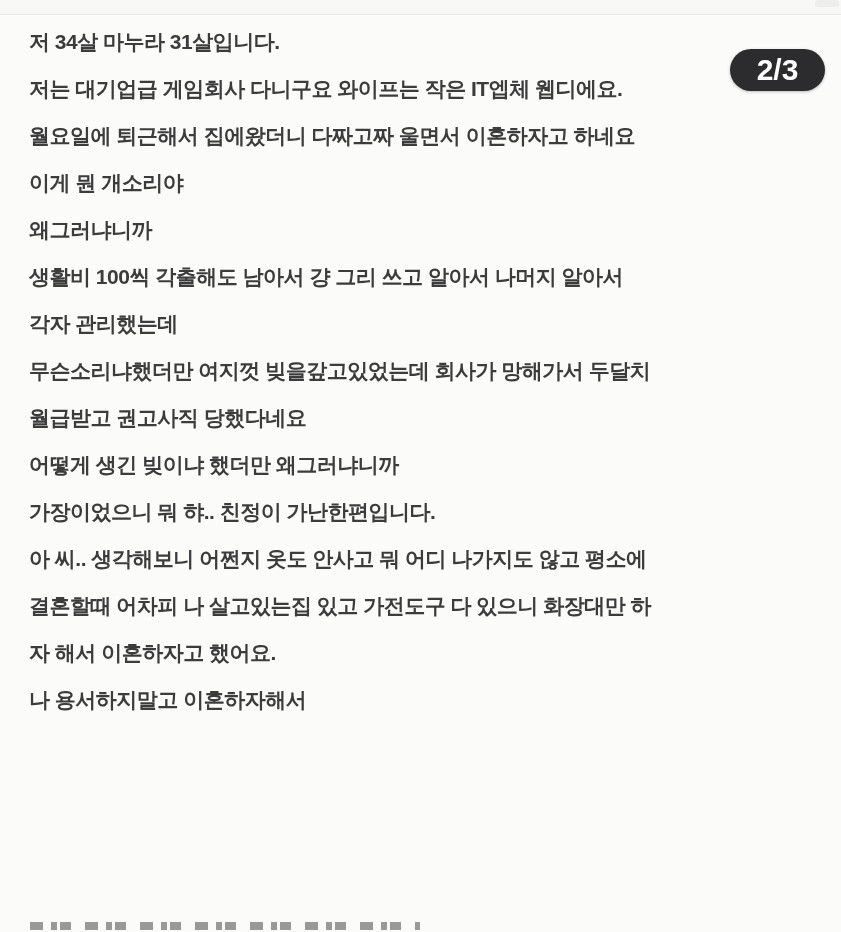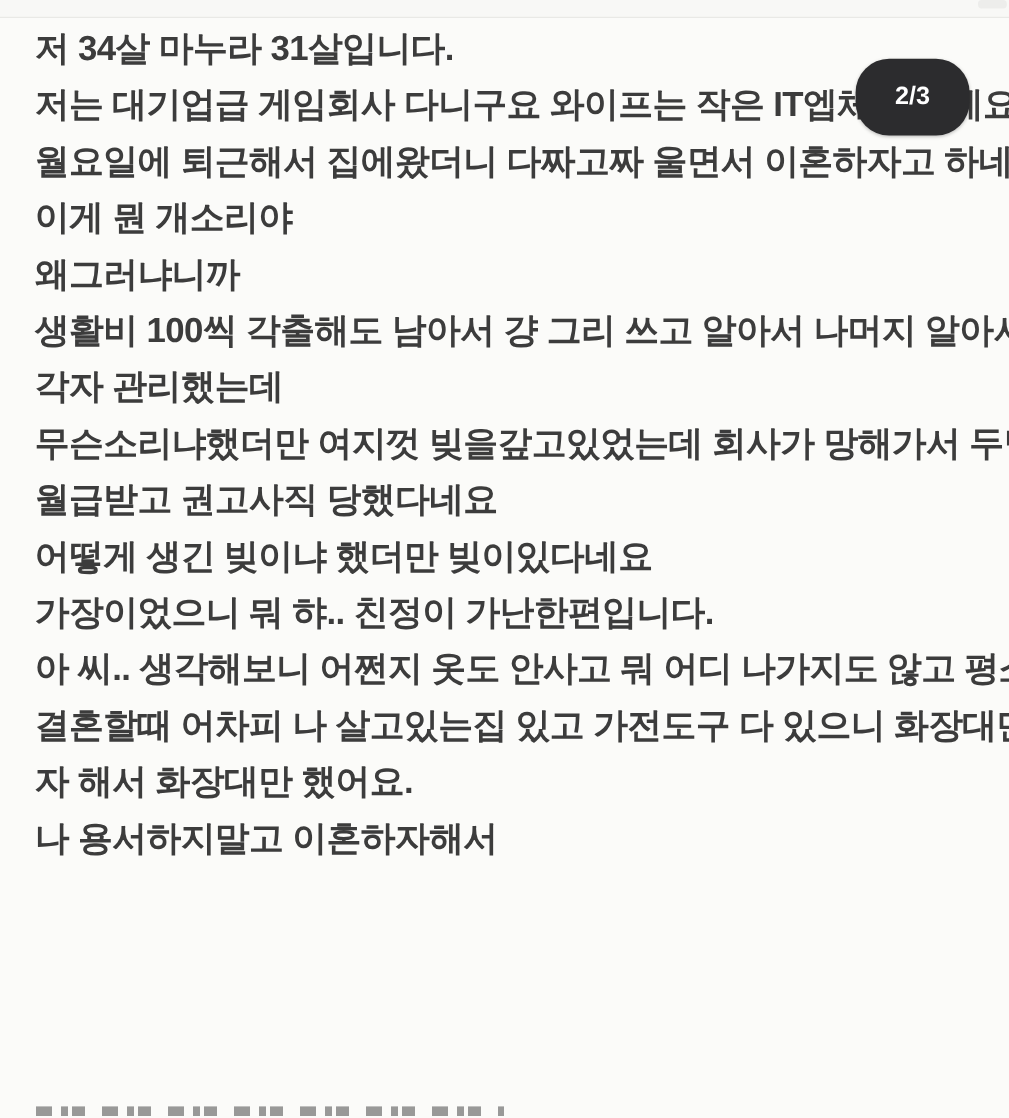--- a/index.html
+++ b/index.html
@@ -40,42 +40,42 @@
   }
   
   .post-text {
     position: absolute;
     top: 15px;
     left: 0;
     width: 100%;
     padding: 3px 20px 0 29px;
     box-sizing: border-box;
     color: #3c3c3c;
-    font-size: 29px;
+    font-size: 21px;
     font-weight: 600;
     letter-spacing: -0.5px;
     filter: blur(0.35px);
   }
   .post-text .line {
     height: 47px;
     line-height: 47px;
     white-space: nowrap;
   }
   
   .pager-badge {
     position: absolute;
-    left: 713px;
+    left: 730px;
     top: 49px;
     width: 95px;
-    height: 64px;
+    height: 42px;
     border-radius: 28px;
     display: flex;
     align-items: center;
     justify-content: center;
-    font-size: 21px;
+    font-size: 30px;
     font-weight: bold;
     letter-spacing: 0px;
     box-shadow: 0 1px 3px rgba(0,0,0,0.25);
   }
   
   .cutoff-line {
     position: absolute;
     left: 30px;
     bottom: 2px;
     width: 390px;
@@ -104,25 +104,25 @@
   <div class="post-text" style="color: rgb(60, 60, 60);">
       <div class="line">저 34살 마누라 31살입니다.</div>
       <div class="line">저는 대기업급 게임회사 다니구요 와이프는 작은 IT엡체 웹디에요.</div>
       <div class="line">월요일에 퇴근해서 집에왔더니 다짜고짜 울면서 이혼하자고 하네요</div>
       <div class="line">이게 뭔 개소리야</div>
       <div class="line">왜그러냐니까</div>
       <div class="line">생활비 100씩 각출해도 남아서 걍 그리 쓰고 알아서 나머지 알아서</div>
       <div class="line">각자 관리했는데</div>
       <div class="line">무슨소리냐했더만 여지껏 빚을갚고있었는데 회사가 망해가서 두달치</div>
       <div class="line">월급받고 권고사직 당했다네요</div>
-      <div class="line">어떻게 생긴 빚이냐 했더만 빚이있다네요</div>
+      <div class="line">어떻게 생긴 빚이냐 했더만 왜그러냐니까</div>
       <div class="line">가장이었으니 뭐 햐.. 친정이 가난한편입니다.</div>
       <div class="line">아 씨.. 생각해보니 어쩐지 옷도 안사고 뭐 어디 나가지도 않고 평소에</div>
       <div class="line">결혼할때 어차피 나 살고있는집 있고 가전도구 다 있으니 화장대만 하</div>
-      <div class="line">자 해서 화장대만 했어요.</div>
+      <div class="line">자 해서 이혼하자고 했어요.</div>
       <div class="line">나 용서하지말고 이혼하자해서</div>
     </div>
 
   <div class="pager-badge" style="background: rgb(44, 44, 46); color: rgb(255, 255, 255);">2/3</div>
 
   <div class="cutoff-line"></div>
 
 </div>
 
 </body></html>

